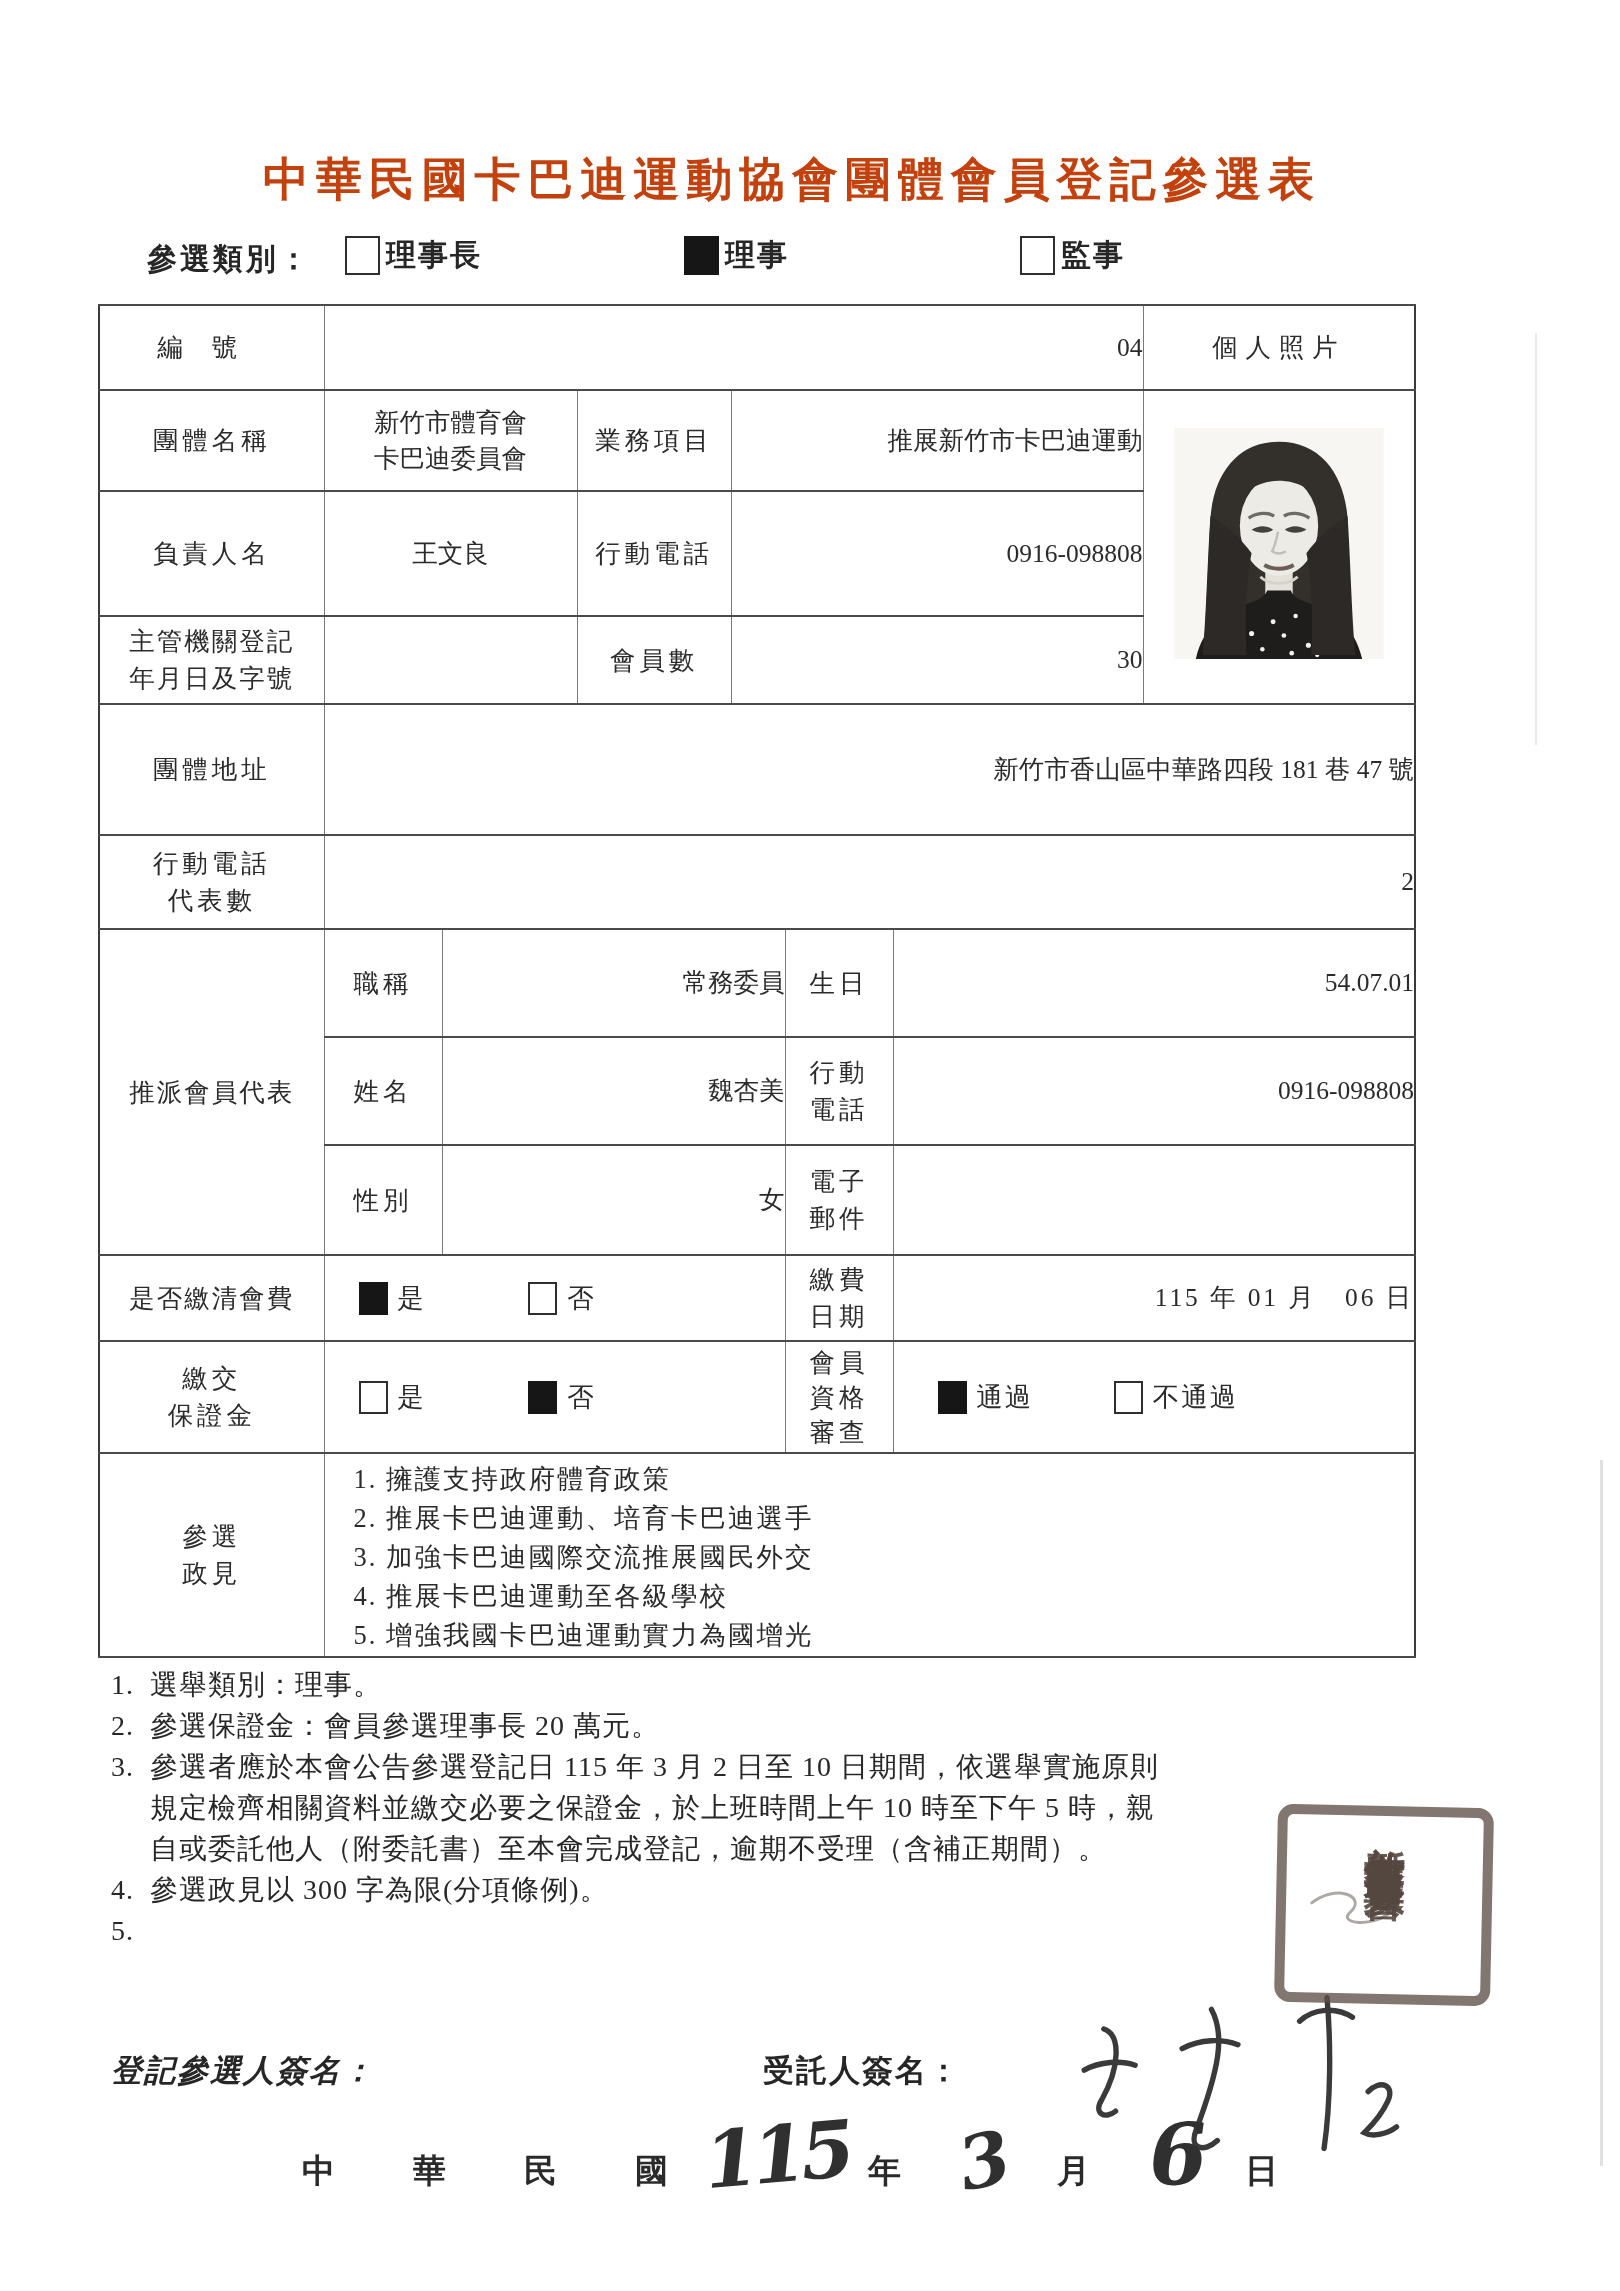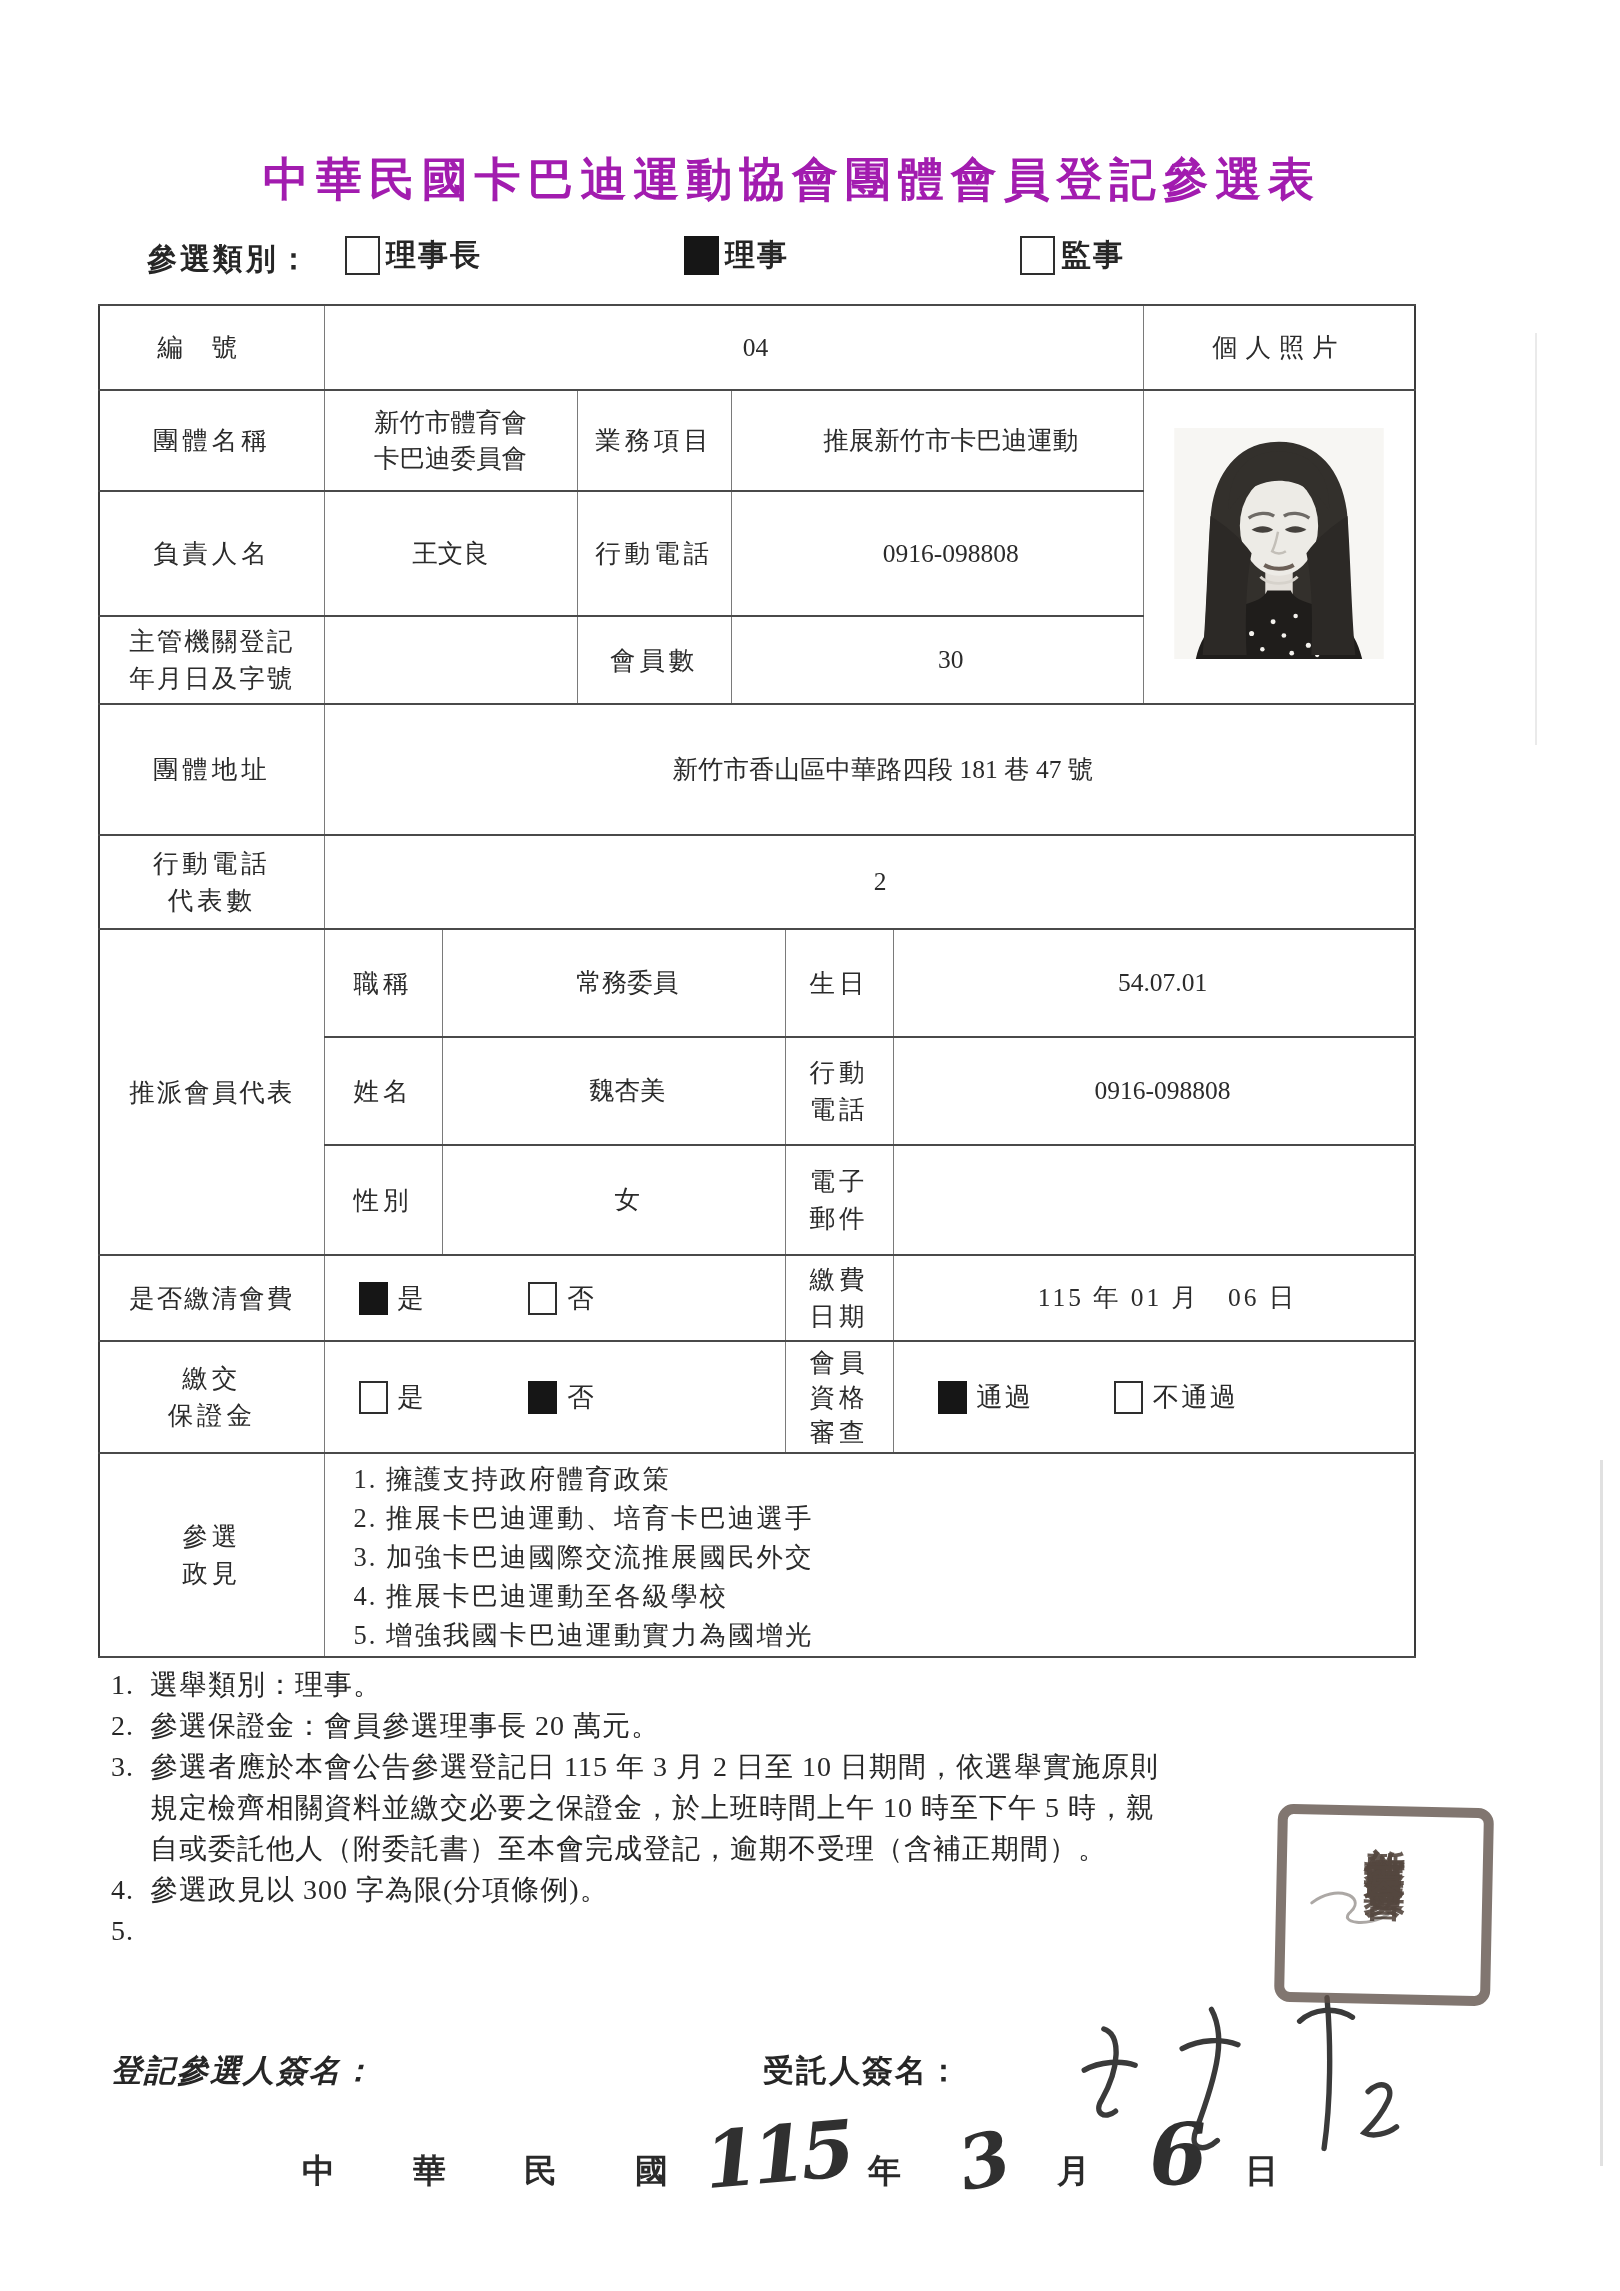--- a/index.html
+++ b/index.html
@@ -6,21 +6,21 @@
   body{
     width:1620px;height:2292px;background:#ffffff;position:relative;
     font-family:"Liberation Serif","DejaVu Serif",serif;color:#262626;
     overflow:hidden;
   }
   .page{position:absolute;inset:0;}
 
   
   .title{
     position:absolute;left:263px;top:149px;
-    font-size:46px;font-weight:700;letter-spacing:6.9px;color:#a21caf;
+    font-size:46px;font-weight:700;letter-spacing:6.9px;color:#c2410c;
     white-space:nowrap;
   }
   .category-row{position:absolute;left:0;top:231px;width:100%;height:55px;font-size:30px;}
   .category-row .cat-label{position:absolute;left:147px;top:7.8px;letter-spacing:2.9px;font-weight:600;}
   .cat-group{position:absolute;top:3.9px;display:flex;align-items:center;gap:5.9px;padding-left:16px;}
   .cat-group.g0{left:329px;} .cat-group.g1{left:668px;} .cat-group.g2{left:1004px;}
   .cb{display:inline-block;width:29px;height:33px;border:2px solid #2e2e2e;background:#fff;box-sizing:border-box;}
   .cb.lg{width:35px;height:39px;}
   .cb.filled{background:#161616;border-color:#161616;}
   .cat-group .opt-label{letter-spacing:2px;font-weight:600;}
@@ -30,21 +30,21 @@
     position:absolute;left:98px;top:304px;width:1316px;
     border-collapse:collapse;table-layout:fixed;
     border:2px solid #3a3a3a;
     padding-left:23px;
   }
   table.form td{
     border:1px solid #7a7a7a;border-top:2px solid #4a4a4a;border-bottom:2px solid #4a4a4a;
     padding:0;vertical-align:middle;font-size:25.5px;color:#2b2b2b;
   }
   td.lab{text-align:center;letter-spacing:3.9px;white-space:pre-line;line-height:37px;}
-  td.val{text-align:center;white-space:pre-line;line-height:36px;}
+  td.val{text-align:right;white-space:pre-line;line-height:36px;}
   td.val .pad{padding-left:27.4px;display:block;}
   td.center{text-align:center;}
   .r1{height:85px;}  .r2{height:101px;} .r3{height:125px;} .r4{height:88px;}
   .r5{height:131px;} .r6{height:94px;}  .r7{height:108px;} .r8{height:108px;}
   .r9{height:110px;} .r10{height:86px;} .r11{height:112px;} .r12{height:204px;}
   .photo-head{text-align:center;font-size:23.5px;letter-spacing:7.8px;color:#333;}
   td.photo-cell{vertical-align:middle;text-align:center;}
   .ls-wide{letter-spacing:29px;text-indent:29px;}
   .cb-row{display:flex;align-items:center;gap:9.8px;padding-left:34px;}
   .cb-row .gap{width:83px;}

